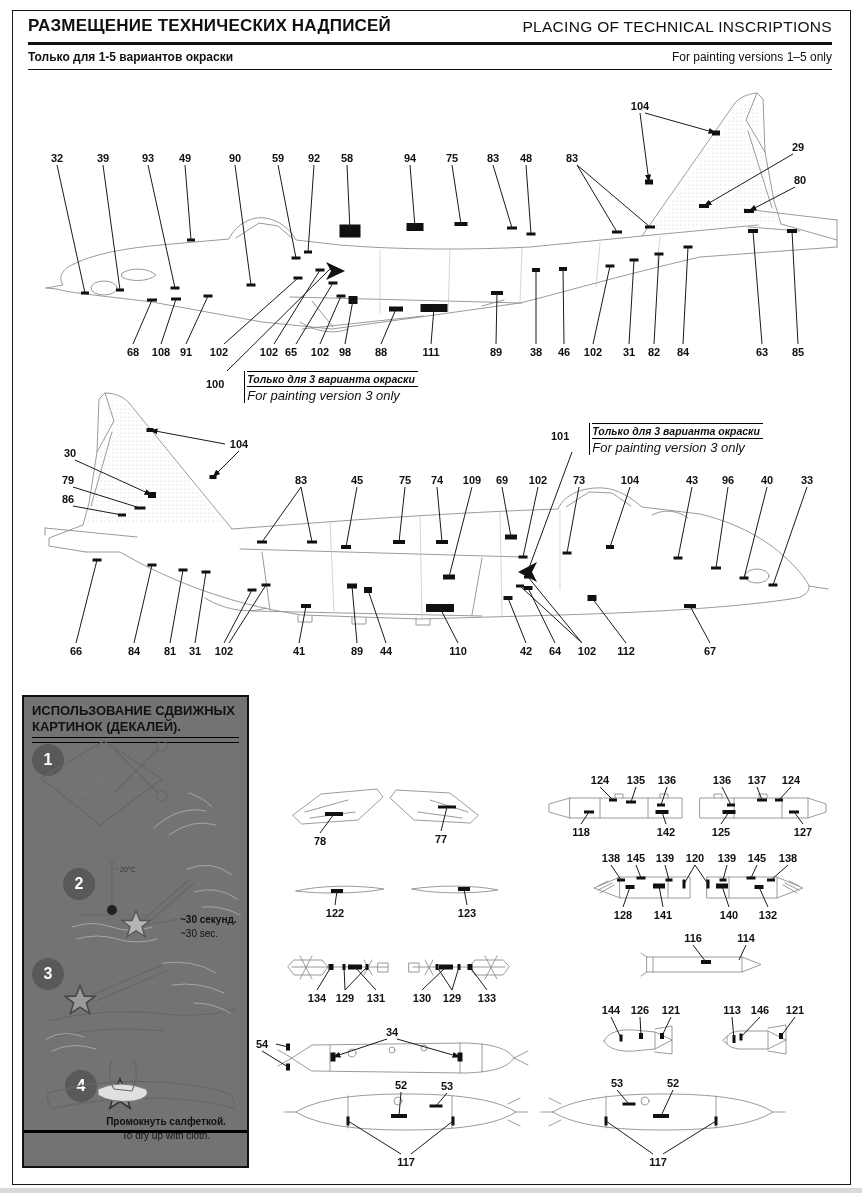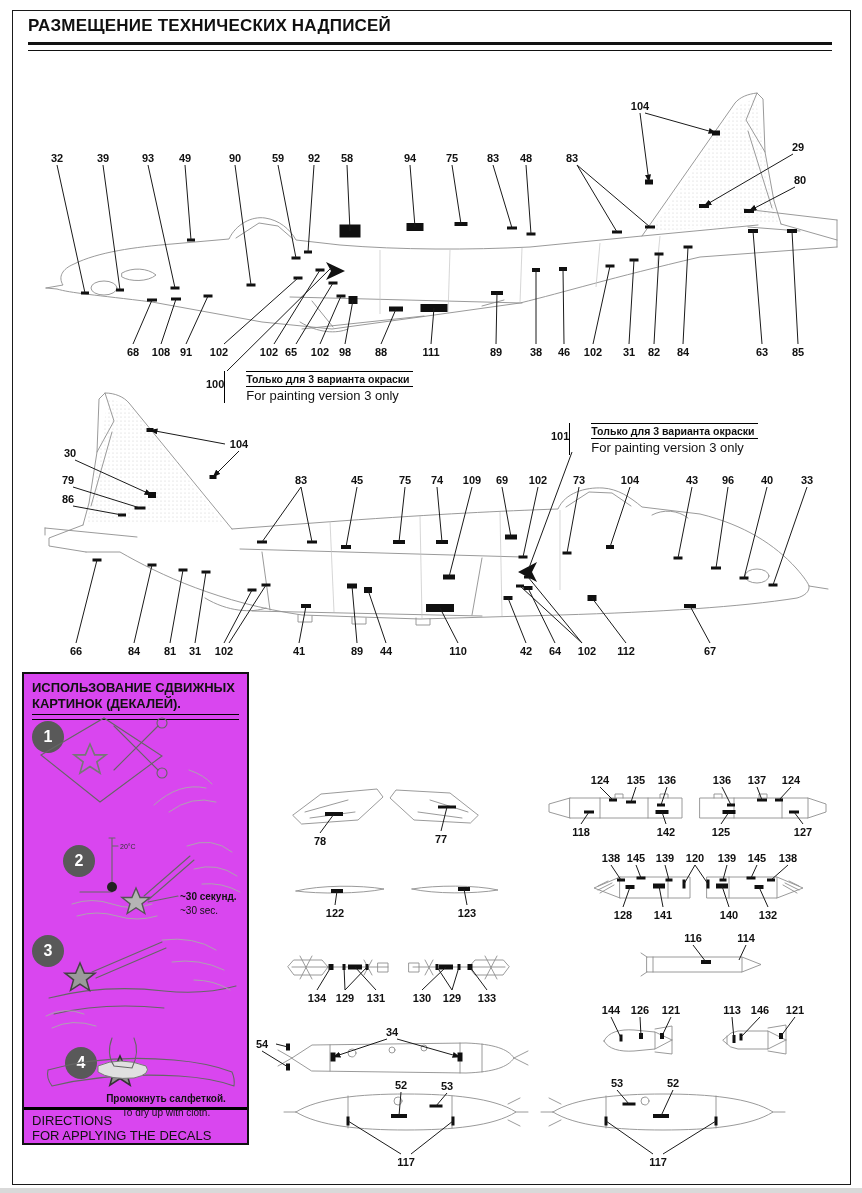--- a/index.html
+++ b/index.html
@@ -11,35 +11,35 @@
   .hdr{position:absolute;left:28px;right:30px;top:16px;z-index:3;}
   .hdr-row{display:flex;justify-content:space-between;align-items:flex-end;}
   .t-ru{font-weight:bold;font-size:17px;letter-spacing:.2px;}
   .t-en{font-weight:400;font-size:15.5px;letter-spacing:.3px;}
   .rule-thick{height:3px;background:#111;margin-top:6px;}
   .sub-row{display:flex;justify-content:space-between;margin-top:5px;}
   .s-ru{font-weight:bold;font-size:12px;}
   .s-en{font-size:12px;}
   .rule-thin{height:1px;background:#111;margin-top:5px;}
   
-  .note{position:absolute;display:flex;gap:0;z-index:3;white-space:nowrap;}
+  .note{position:absolute;display:flex;gap:20px;z-index:3;white-space:nowrap;}
   .note-num{font-weight:bold;font-size:11px;padding-top:7px;}
-  .note-box{border-left:1.5px solid #000;padding-left:21px;}
+  .note-box{border-left:1.5px solid #000;padding-left:2px;font-style:italic;}
   .note-ru{font-weight:bold;font-size:10.5px;border-top:1.5px solid #000;border-bottom:1.5px solid #000;padding:1px 3px 1px 0;}
   .note-en{font-size:13px;padding-top:1px;}
   
   #diagram{position:absolute;left:0;top:0;z-index:1;}
   .ol{stroke:#8f8f8f;fill:none;stroke-width:.9;stroke-linejoin:round;stroke-linecap:round;}
   .ol2{stroke:#c4c4c4;fill:none;stroke-width:.7;}
   .leader{stroke:#1a1a1a;stroke-width:1;fill:none;}
   .mark{fill:#101010;}
   text.co{font:bold 11px "Liberation Sans",sans-serif;fill:#111;text-anchor:middle;}
   
-  .sidebar{position:absolute;left:22px;top:672px;width:227px;height:473px;border:2px solid #111;
-           background:#d946ef;z-index:2;box-sizing:border-box;}
+  .sidebar{position:absolute;left:22px;top:695px;width:227px;height:473px;border:2px solid #111;
+           background:#737373;z-index:2;box-sizing:border-box;}
   .sb-title{position:absolute;left:8px;top:6px;right:8px;font-weight:bold;font-size:13px;line-height:1.2;}
   .sb-dblrule{position:absolute;left:8px;right:8px;top:40px;height:4px;border-top:1.5px solid #000;border-bottom:1px solid #000;}
   .step-circle{position:absolute;width:32px;height:32px;border-radius:50%;background:#595959;color:#fff;
                font-weight:bold;font-size:16px;display:flex;align-items:center;justify-content:center;}
   .sb-sketch{position:absolute;}
   .sk{stroke:#666;fill:none;stroke-width:1.1;stroke-linecap:round;}
   .skl{stroke:#aaa;fill:none;stroke-width:.9;stroke-linecap:round;}
   text.sk-ru{font:bold 10px "Liberation Sans",sans-serif;fill:#111;}
   text.sk-en{font:10px "Liberation Sans",sans-serif;fill:#111;}
   text.sk-sm{font:7px "Liberation Sans",sans-serif;fill:#333;}
@@ -490,22 +490,27 @@
       <line x1="653" y1="1154" x2="606" y2="1121" class="leader"></line>
       <rect x="714.5" y="1116.5" width="3" height="9" class="mark"></rect>
       <line x1="663" y1="1154" x2="716" y2="1121" class="leader"></line>
       <text x="658" y="1166" class="co">117</text>
     </g>
 </svg>
 
 <div class="hdr">
   <div class="hdr-row">
     <span class="t-ru">РАЗМЕЩЕНИЕ ТЕХНИЧЕСКИХ НАДПИСЕЙ</span>
+    <span class="t-en">PLACING OF TECHNICAL INSCRIPTIONS</span>
   </div>
   <div class="rule-thick"></div>
+  <div class="sub-row">
+    <span class="s-ru">Только для 1-5 вариантов окраски</span>
+    <span class="s-en">For painting versions 1–5 only</span>
+  </div>
   <div class="rule-thin"></div>
 </div>
 
 <div class="note" style="left:206px;top:371px;">
   <span class="note-num">100</span>
   <div class="note-box">
     <div class="note-ru">Только для 3 варианта окраски</div>
     <div class="note-en">For painting version 3 only</div>
   </div>
 </div>
@@ -561,19 +566,15 @@
   <svg class="sb-sketch" style="left:10px;top:362px;" width="210" height="90" viewBox="0 0 210 90">
     <path class="sk" d="M14,34 Q70,18 140,24 Q175,27 198,36 M18,50 Q75,36 145,40 Q178,42 200,50 M14,34 Q12,42 18,50 M198,36 Q201,43 200,50"></path>
     <use href="#star" transform="translate(86,36) scale(1.6)" fill="#8f8f8f" stroke="#333"></use>
     <path d="M64,30 Q86,20 112,30 Q118,38 100,42 Q76,44 64,36 Z" fill="#e0e0e0" stroke="#777" stroke-width="1"></path>
     <path class="sk" d="M78,2 Q72,18 80,30 L98,32 Q106,16 100,2"></path>
     <text class="sk-ruc" x="132" y="66">Промокнуть салфеткой.</text>
     <text class="sk-enc" x="132" y="80">To dry up with cloth.</text>
   </svg>
 
   <div class="sb-footrule"></div>
-  <div class="sb-foot">
-    <span>DIRECTIONS</span><br>
-    <span>FOR APPLYING THE DECALS</span>
-  </div>
 </div>
 
 <div class="scan-strip"></div>
 
 </body></html>

